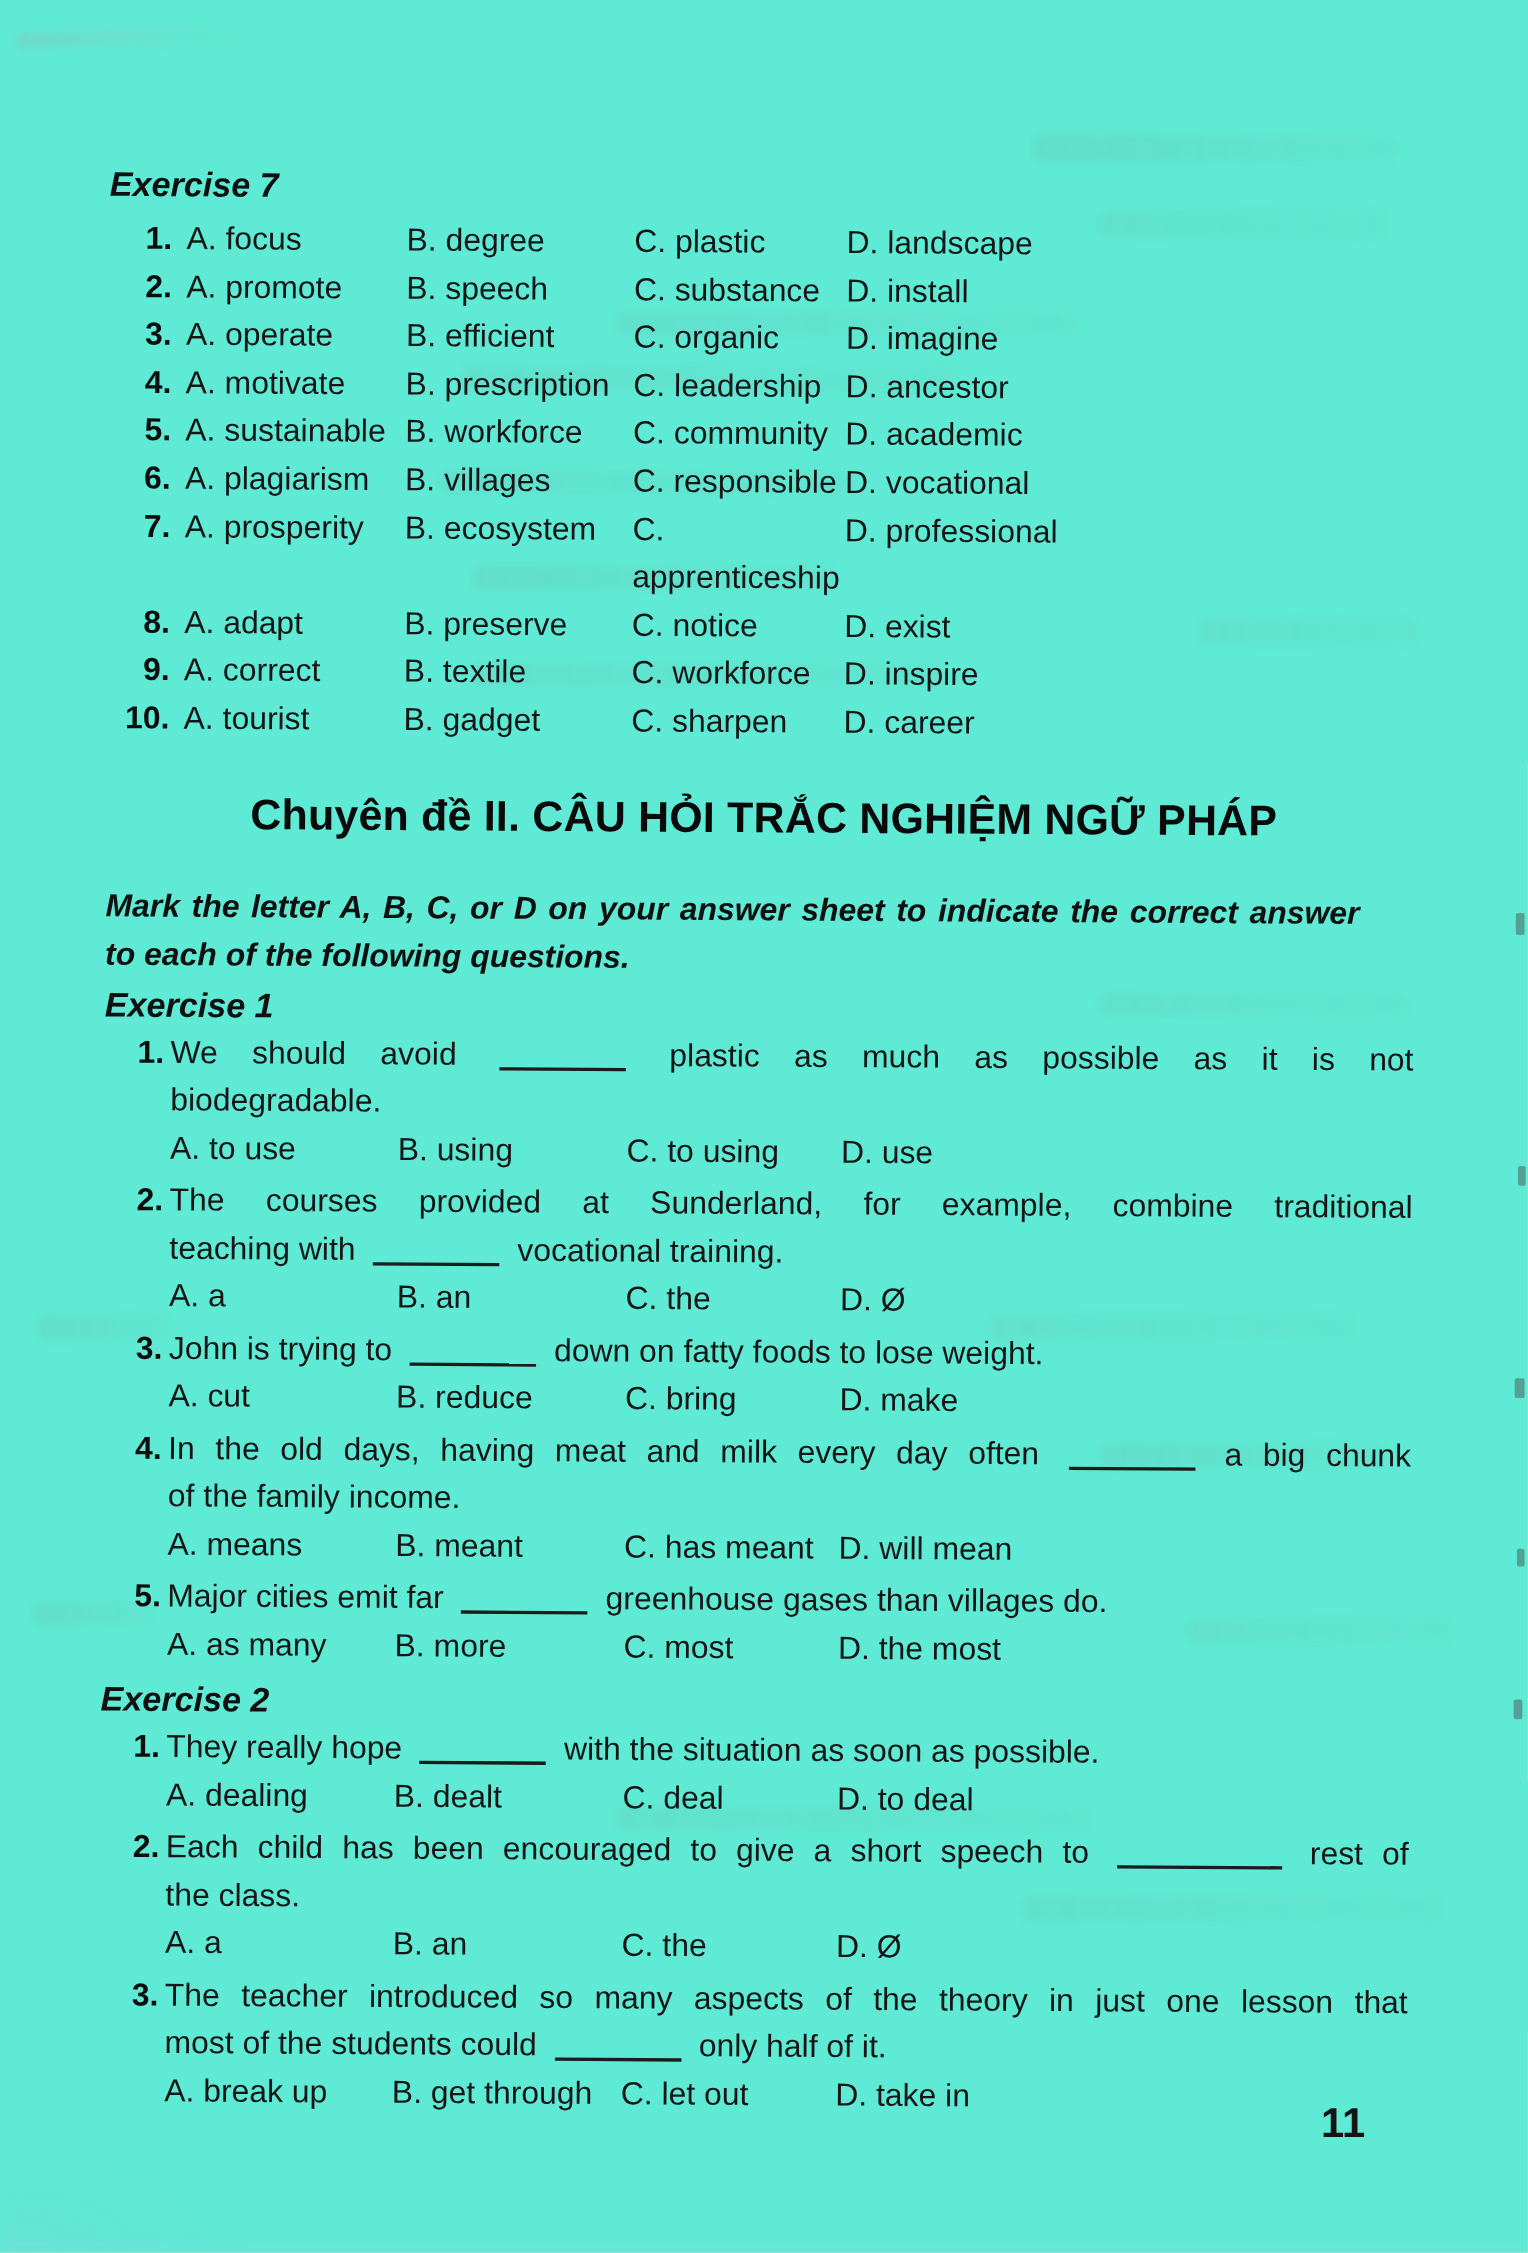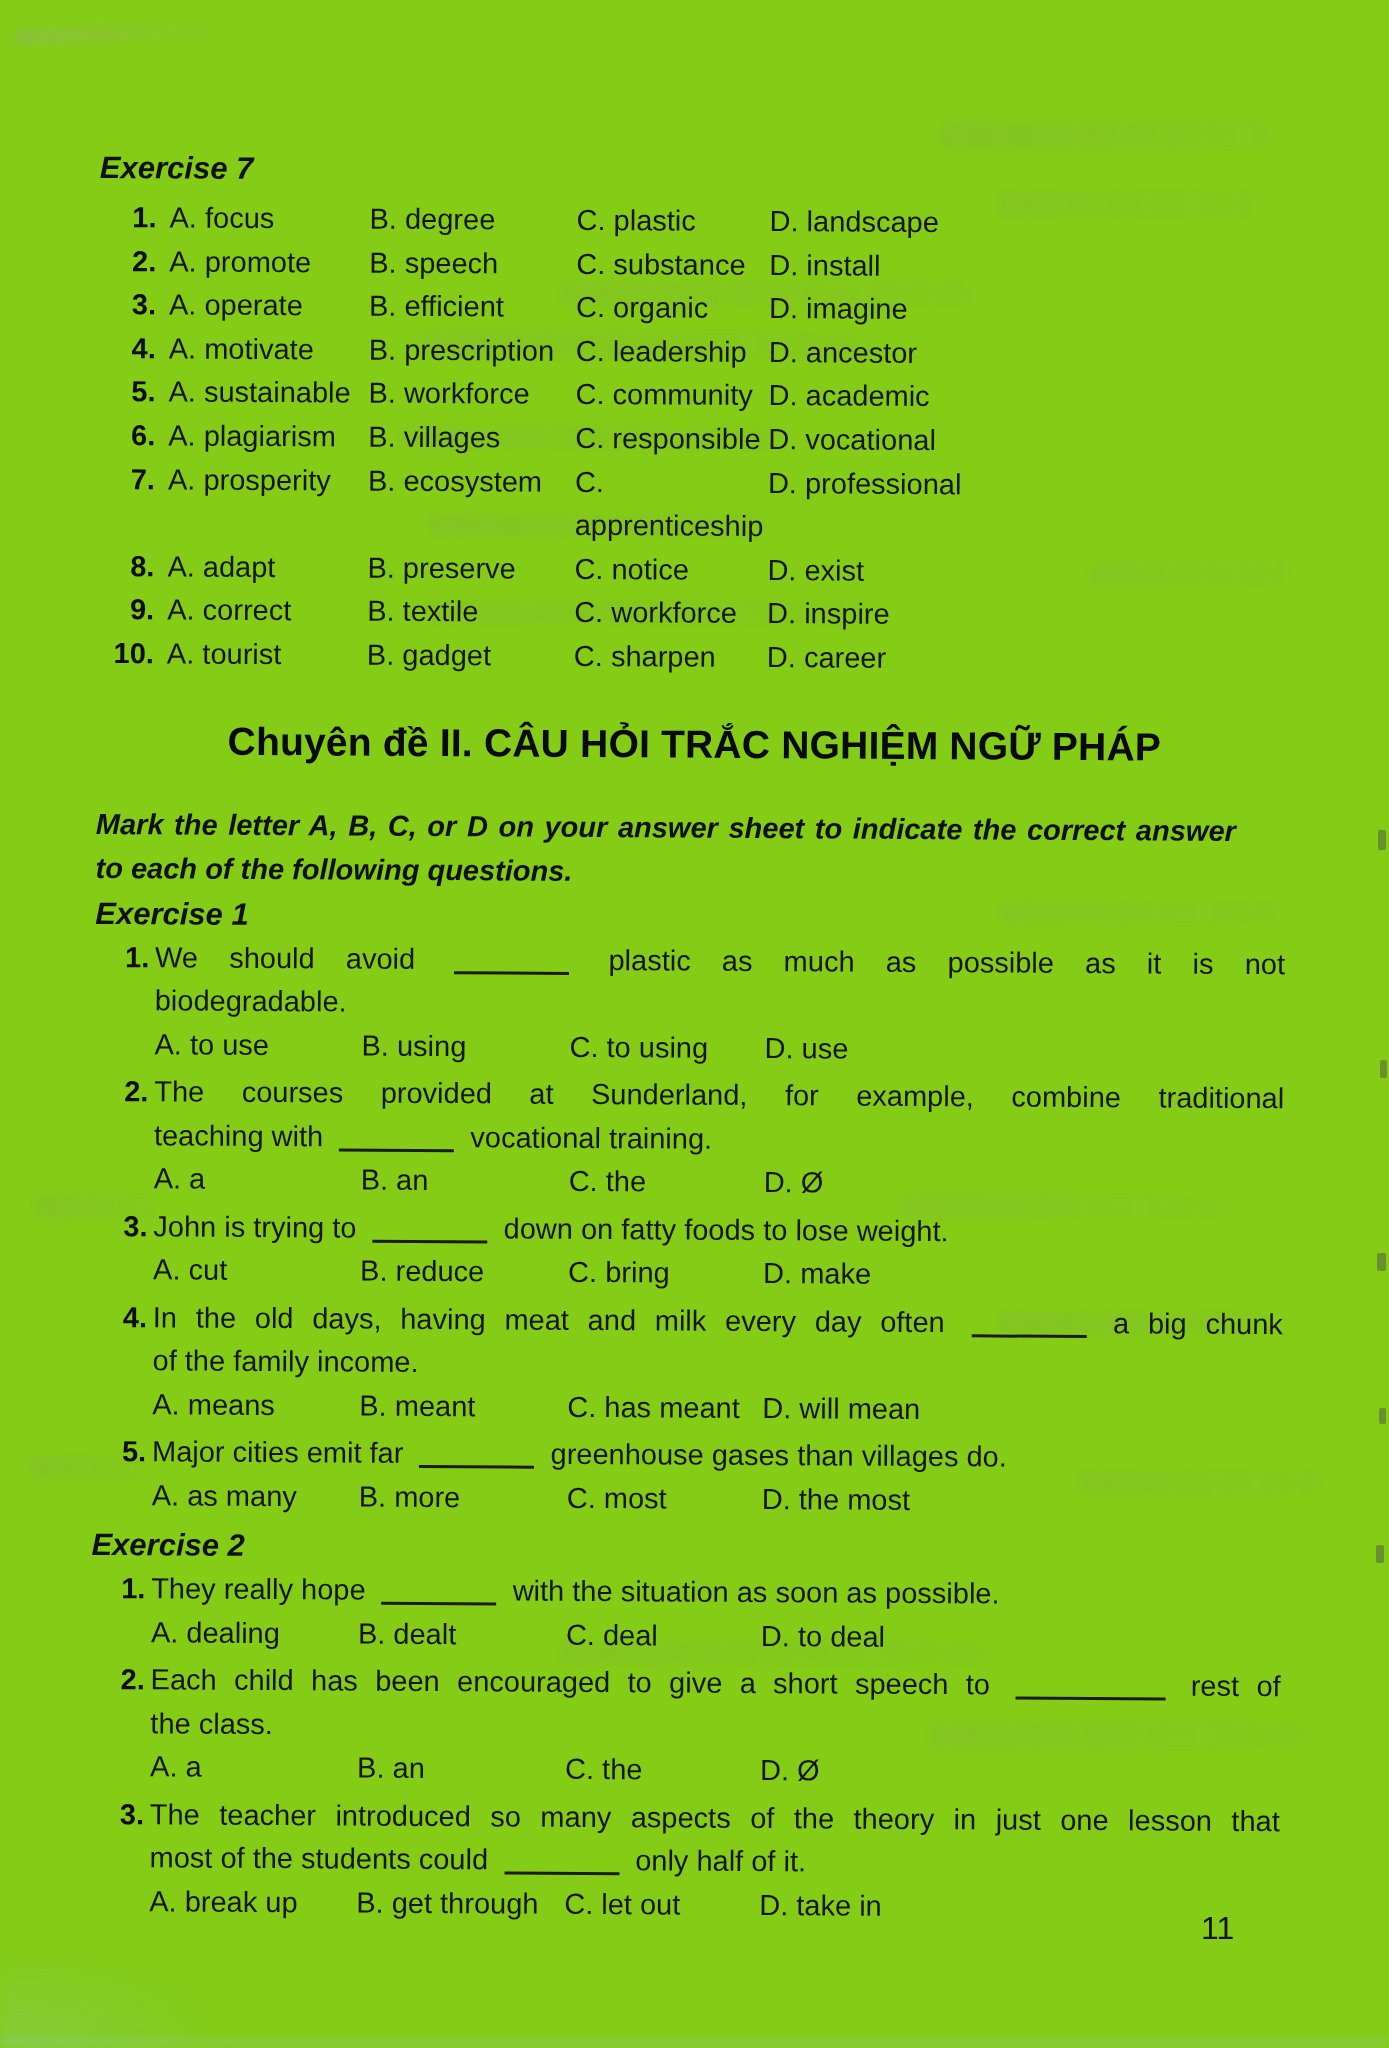--- a/index.html
+++ b/index.html
@@ -1,20 +1,20 @@
 <!DOCTYPE html>
 <html><head>
 <meta charset="utf-8">
 <style>
   html,body{margin:0;padding:0;background:#e8e8e8;}
   .page{
     position:relative;
     width:1389px;height:2048px;
     margin:0 auto;
-    background:#84cc16;
+    background:#5eead4;
     overflow:hidden;
     font-family:"Liberation Sans", sans-serif;
     color:#161616;
   }
   .content{
     position:absolute;left:100px;top:150px;width:1196px;
     transform:rotate(0.35deg);transform-origin:0 0;
   }
   .ex-title{
     font-weight:bold;font-style:italic;
@@ -59,21 +59,21 @@
   }
   .blank.wide{width:150px;}
   .opts{
     display:grid;
     grid-template-columns:207px 208px 195px 1fr;
     font-size:29px;line-height:43.5px;
   }
   
   .page-number{
     position:absolute;left:1201px;top:1910px;
-    font-size:32px;font-weight:normal;color:#141414;
+    font-size:38px;font-weight:bold;color:#141414;
   }
   
   .artifact{position:absolute;pointer-events:none;border-radius:6px;}
   .g{background:linear-gradient(90deg, rgba(130,130,142,0.10), rgba(130,130,142,0.04));filter:blur(3px);}
   .g2{background:linear-gradient(90deg, rgba(130,130,142,0.08), rgba(130,130,142,0.03));filter:blur(3px);}
   .speck{background:rgba(70,70,72,0.45);filter:blur(0.6px);border-radius:2px;}
   .smudge{background:linear-gradient(90deg, rgba(168,158,182,0.20), rgba(168,158,182,0.02));filter:blur(3px);transform:rotate(-2deg);}
   .blue-corner{background:radial-gradient(ellipse at 10% 90%, rgba(140,205,222,0.16), rgba(140,205,222,0) 70%);filter:blur(5px);}
   .blue-strip{background:rgba(150,212,226,0.15);filter:blur(3px);}
 </style>

